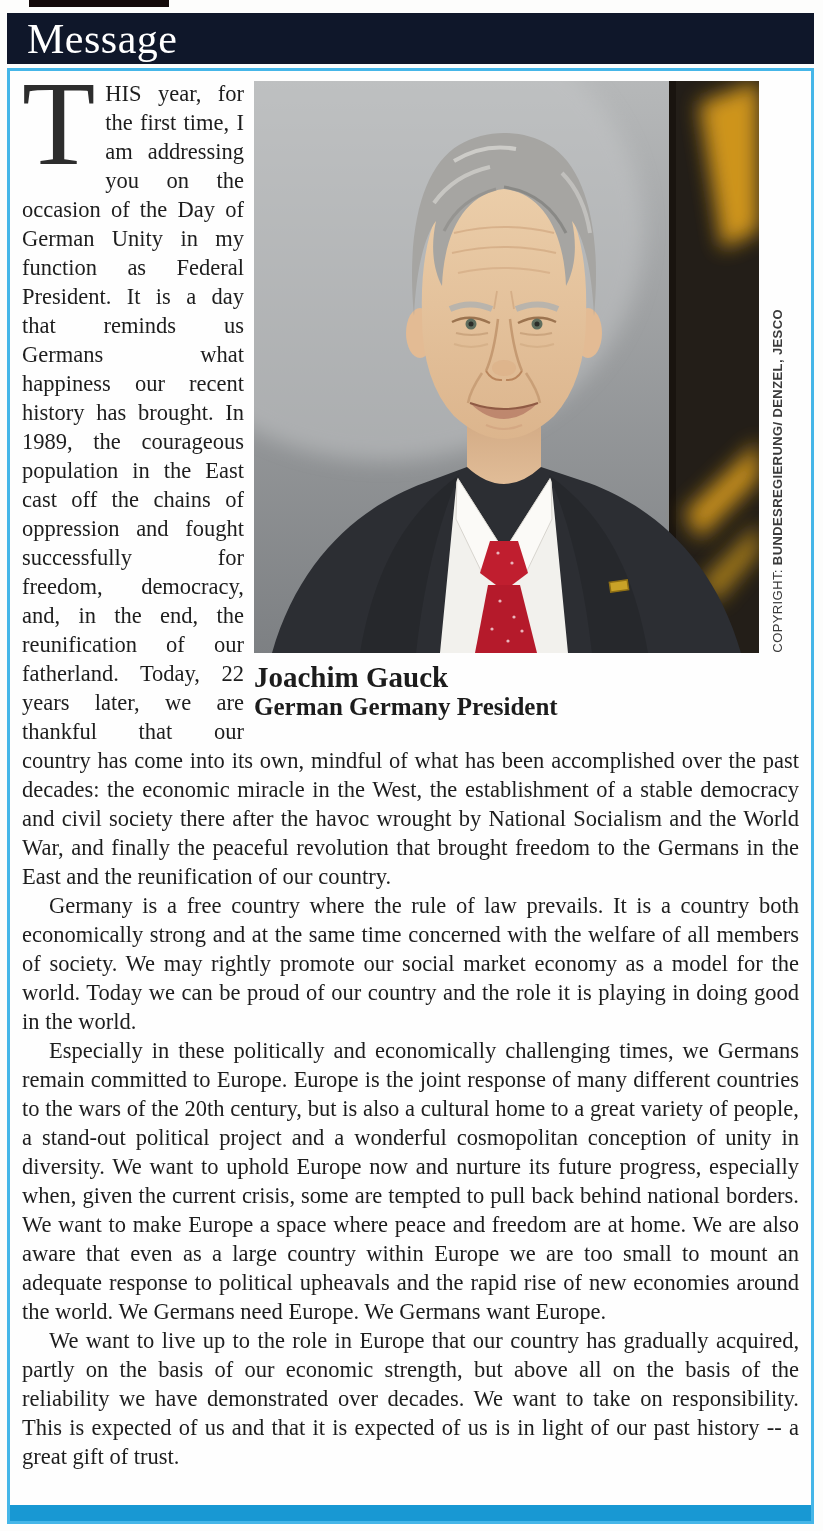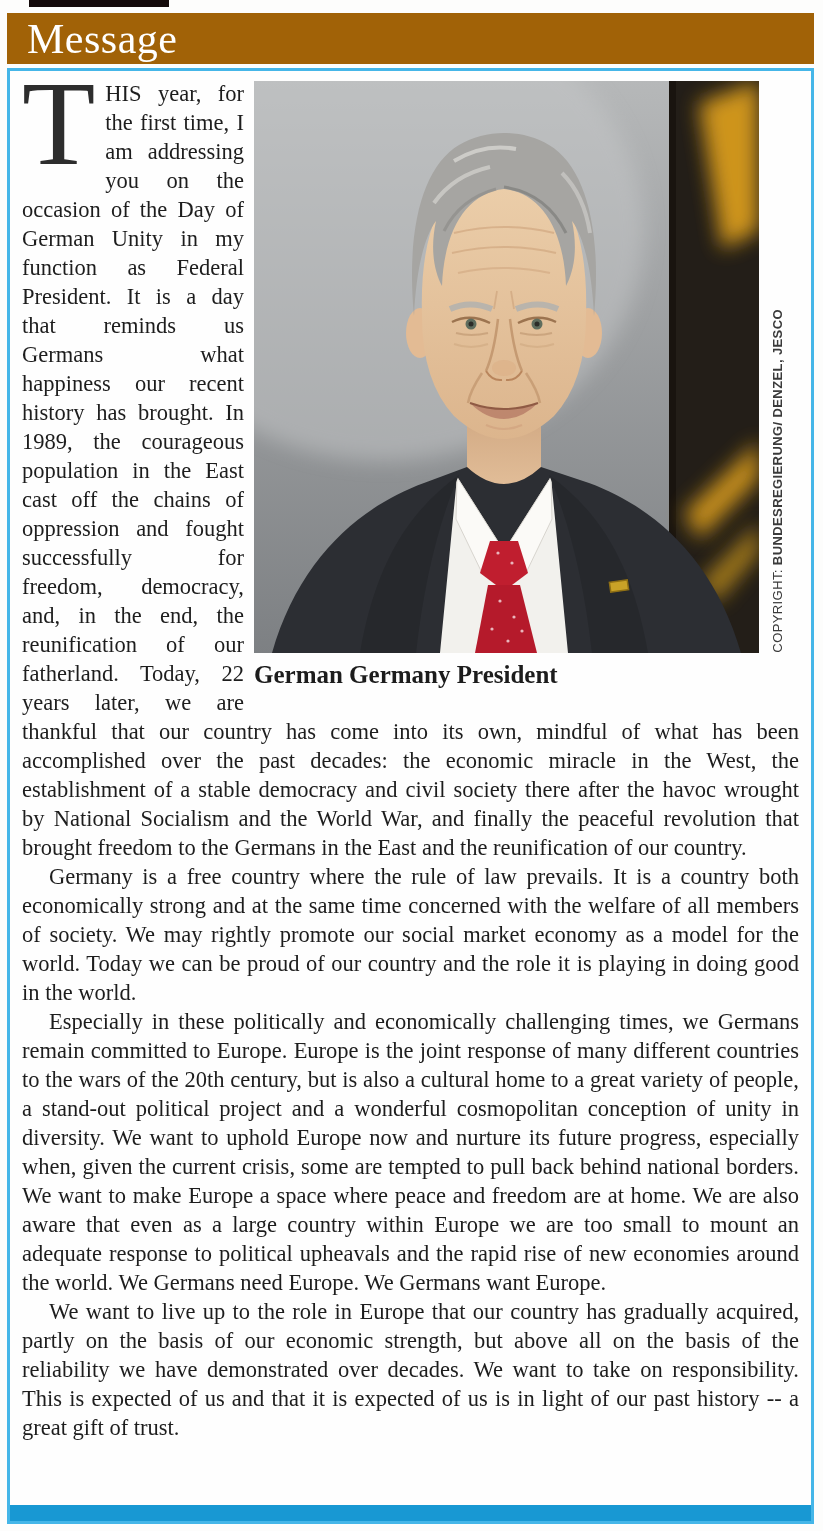--- a/index.html
+++ b/index.html
@@ -9,21 +9,21 @@
     font-family:"Liberation Serif", serif;
     position:relative;
     overflow:hidden;
   }
   .top-mark {
     position:absolute; left:29px; top:0; width:140px; height:7px;
     background:#140a0a;
   }
   .header-bar {
     position:absolute; left:7px; top:13px; width:807px; height:51px;
-    background:#a16207;
+    background:#0f172a;
     display:flex; align-items:center;
   }
   .header-title {
     color:#ffffff; font-size:42px; line-height:48px;
     padding-left:20px; font-family:"Liberation Serif", serif;
     letter-spacing:0.5px;
   }
   .frame {
     position:absolute; left:7px; top:68px; width:807px; height:1456px;
     box-sizing:border-box;
@@ -183,20 +183,21 @@
                 <circle cx="254" cy="560" r="1.6"></circle>
               <circle cx="268" cy="550" r="1.6"></circle>
             </g>
 
             <rect x="356" y="500" width="18" height="10" fill="#c9a227" stroke="#8f6f14" stroke-width="1.5" transform="rotate(-8 365 505)"></rect>
           </svg>
         </div>
         <div class="credit"><span class="credit-label">COPYRIGHT: </span><span class="credit-name">BUNDESREGIERUNG/ DENZEL, JESCO</span></div>
       </div>
       <div class="caption">
+        <div class="caption-name">Joachim Gauck</div>
         <div class="caption-title">German Germany President</div>
       </div>
     </div>
 
     <p class="body-text lead"><span class="dropcap">T</span><span>HIS year, for the first time, I am addressing you on the occasion of the Day of German Unity in my function as Federal President. It is a day that reminds us Germans what happiness our recent history has brought. In 1989, the courageous population in the East cast off the chains of oppression and fought successfully for freedom, democracy, and, in the end, the reunification of our fatherland. Today, 22 years later, we are thankful that our country has come into its own, mindful of what has been accomplished over the past decades: the economic miracle in the West, the establishment of a stable democracy and civil society there after the havoc wrought by National Socialism and the World War, and finally the peaceful revolution that brought freedom to the Germans in the East and the reunification of our country.</span></p>
     <p class="body-text indent">Germany is a free country where the rule of law prevails. It is a country both economically strong and at the same time concerned with the welfare of all members of society. We may rightly promote our social market economy as a model for the world. Today we can be proud of our country and the role it is playing in doing good in the world.</p>
     <p class="body-text indent">Especially in these politically and economically challenging times, we Germans remain committed to Europe. Europe is the joint response of many different countries to the wars of the 20th century, but is also a cultural home to a great variety of people, a stand-out political project and a wonderful cosmopolitan conception of unity in diversity. We want to uphold Europe now and nurture its future progress, especially when, given the current crisis, some are tempted to pull back behind national borders. We want to make Europe a space where peace and freedom are at home. We are also aware that even as a large country within Europe we are too small to mount an adequate response to political upheavals and the rapid rise of new economies around the world. We Germans need Europe. We Germans want Europe.</p>
     <p class="body-text indent">We want to live up to the role in Europe that our country has gradually acquired, partly on the basis of our economic strength, but above all on the basis of the reliability we have demonstrated over decades. We want to take on responsibility. This is expected of us and that it is expected of us is  in light of our past history -- a great gift of trust.</p>
 
     <div class="bottom-bar"></div>

